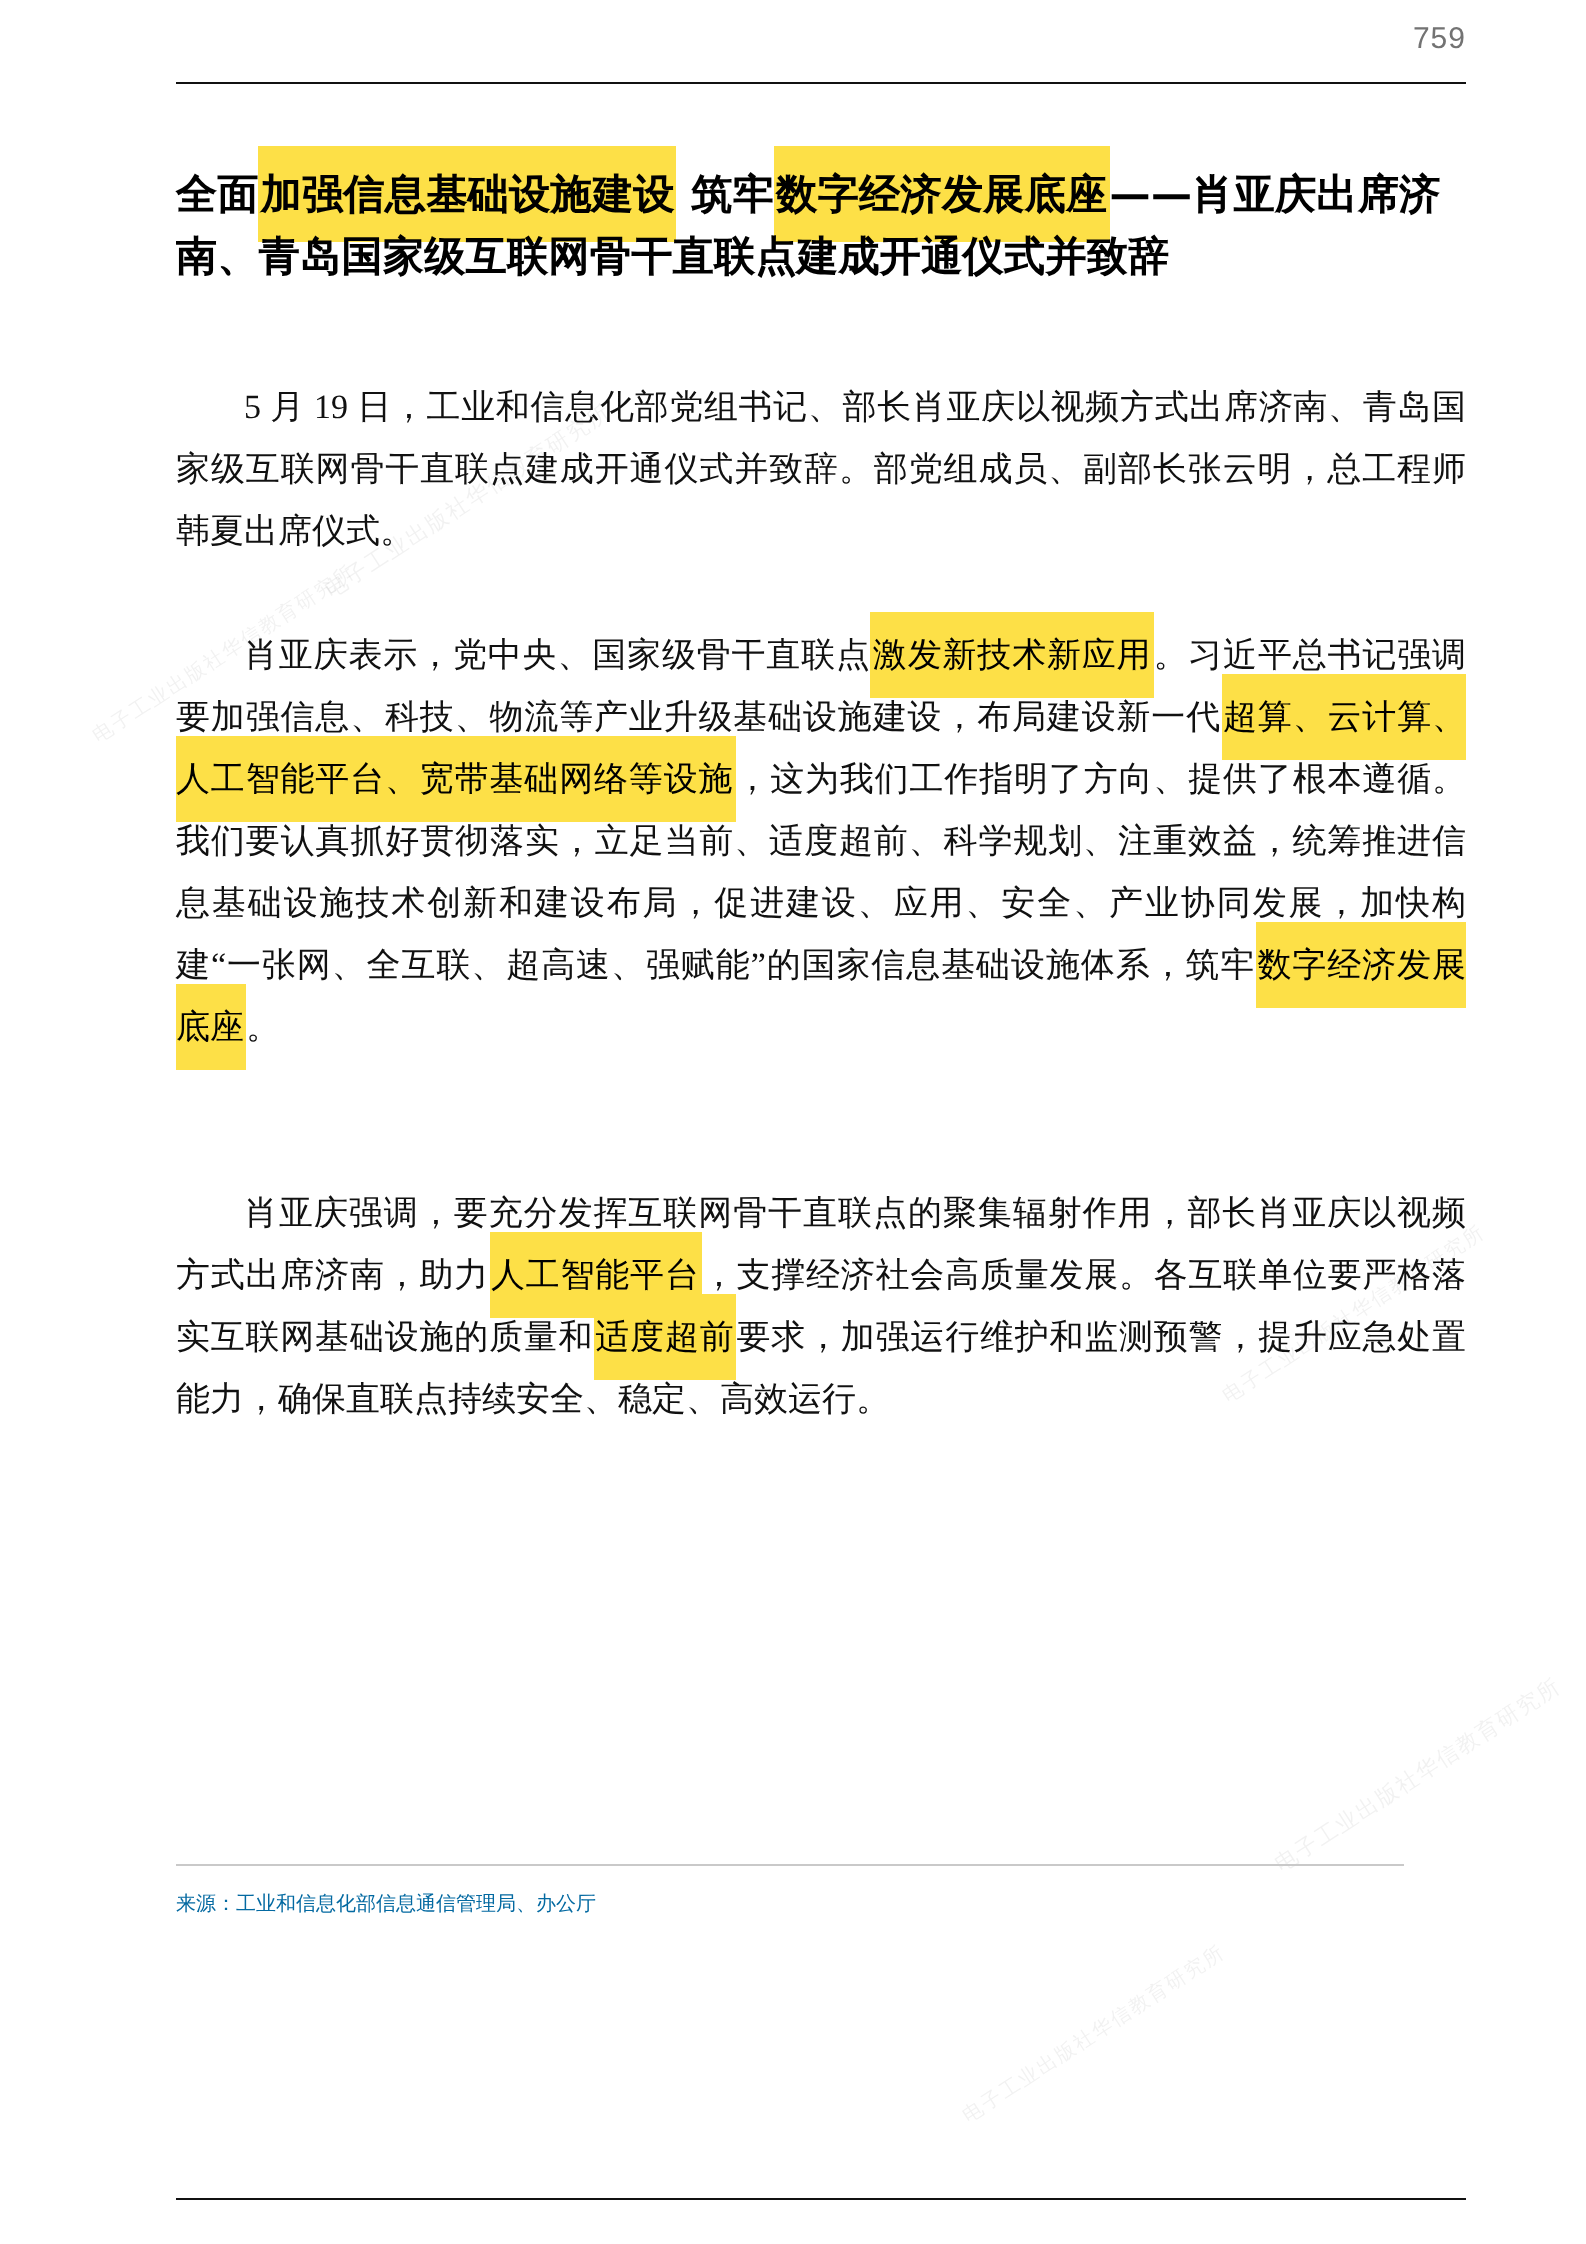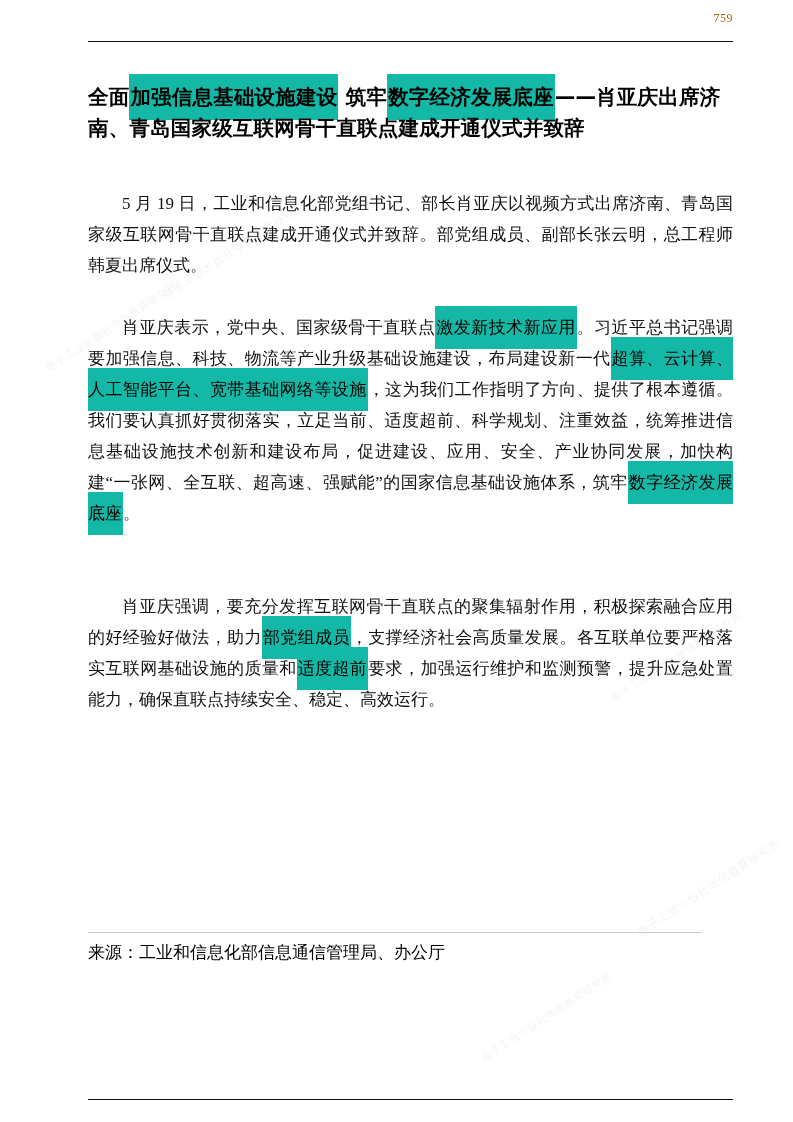--- a/index.html
+++ b/index.html
@@ -31,23 +31,23 @@
     left: 88px;
     right: 60px;
     bottom: 22px;
     height: 1px;
     background: #111111;
   }
   .page-number {
     position: absolute;
     right: 60px;
     top: 11px;
-    font-size: 12px;
-    font-family: Liberation Serif, serif;
-    color: #a16207;
+    font-size: 15px;
+    font-family: Liberation Sans, sans-serif;
+    color: #737373;
     letter-spacing: 0.5px;
   }
 
   .content {
     position: absolute;
     left: 88px;
     right: 60px;
     top: 82px;
   }
 
@@ -68,33 +68,32 @@
     line-height: 31px;
     text-align: justify;
     text-justify: inter-ideograph;
     color: #111;
     text-indent: 2em;
   }
   .gap-lg { height: 44px; }
   .gap-md { height: 31px; }
 
   mark.hl {
-    background: #14b8a6;
+    background: #fde047;
     color: #000;
     padding: 12px 1px;
-    font-family: Liberation Serif, serif;
   }
 
   .source {
     position: absolute;
     left: 88px;
     top: 940px;
-    font-size: 17px;
+    font-size: 10px;
     line-height: 26px;
-    color: #000000;
+    color: #0369a1;
     font-family: "Liberation Serif", serif;
   }
   .source-rule {
     position: absolute;
     left: 88px;
     width: 614px;
     top: 932px;
     height: 1px;
     background: #c9c9c9;
   }
@@ -136,21 +135,21 @@
       <span>全面</span><mark class="hl">加强信息基础设施建设</mark><span> 筑牢</span><mark class="hl">数字经济发展底座</mark><span>——肖亚庆出席济南、青岛国家级互联网骨干直联点建成开通仪式并致辞</span>
     </h1>
 
     <div class="gap-lg"></div>
 
     <p class="body-text" id="p1"><span>5 月 19 日，工业和信息化部党组书记、部长肖亚庆以视频方式出席济南、青岛国家级互联网骨干直联点建成开通仪式并致辞。部党组成员、副部长张云明，总工程师韩夏出席仪式。</span></p>
     <div class="gap-md"></div>
     <p class="body-text" id="p2"><span>肖亚庆表示，党中央、国家级骨干直联点</span><mark class="hl">激发新技术新应用</mark><span>。习近平总书记强调要加强信息、科技、物流等产业升级基础设施建设，布局建设新一代</span><mark class="hl">超算、云计算、人工智能平台、宽带基础网络等设施</mark><span>，这为我们工作指明了方向、提供了根本遵循。我们要认真抓好贯彻落实，立足当前、适度超前、科学规划、注重效益，统筹推进信息基础设施技术创新和建设布局，促进建设、应用、安全、产业协同发展，加快构建“一张网、全互联、超高速、强赋能”的国家信息基础设施体系，筑牢</span><mark class="hl">数字经济发展底座</mark><span>。</span></p>
     <div class="gap-md"></div>
     <div class="gap-md"></div>
-    <p class="body-text" id="p4"><span>肖亚庆强调，要充分发挥互联网骨干直联点的聚集辐射作用，积极探索融合应用的好经验好做法，助力</span><mark class="hl">部党组成员</mark><span>，支撑经济社会高质量发展。各互联单位要严格落实互联网基础设施的质量和</span><mark class="hl">适度超前</mark><span>要求，加强运行维护和监测预警，提升应急处置能力，确保直联点持续安全、稳定、高效运行。</span></p>
+    <p class="body-text" id="p4"><span>肖亚庆强调，要充分发挥互联网骨干直联点的聚集辐射作用，部长肖亚庆以视频方式出席济南，助力</span><mark class="hl">人工智能平台</mark><span>，支撑经济社会高质量发展。各互联单位要严格落实互联网基础设施的质量和</span><mark class="hl">适度超前</mark><span>要求，加强运行维护和监测预警，提升应急处置能力，确保直联点持续安全、稳定、高效运行。</span></p>
     <div class="gap-md"></div>
 
   </div>
 
   <div class="source-rule"></div>
   <div class="source">来源：工业和信息化部信息通信管理局、办公厅</div>
 
   <div class="rule-bottom"></div>
 </div>
 

